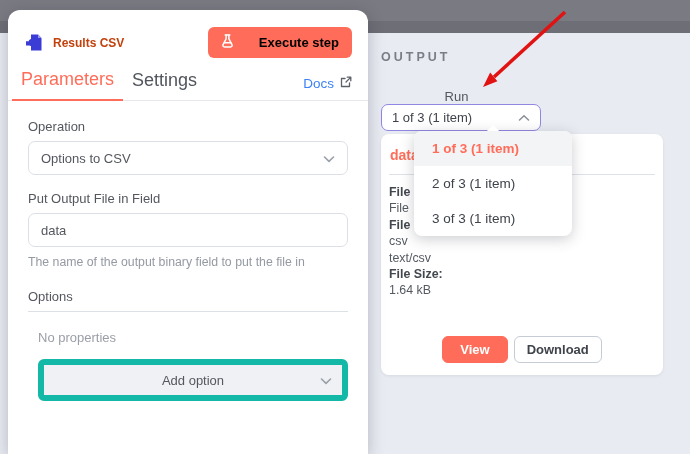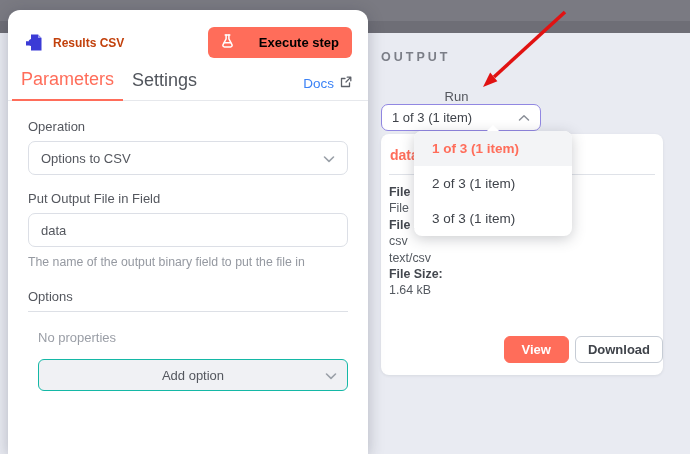--- a/index.html
+++ b/index.html
@@ -26,42 +26,42 @@
   .docs-link{margin-left:auto;display:flex;align-items:center;gap:6px;color:#3b82f6;font-size:13.5px;padding-bottom:9px;cursor:pointer;}
   .form{padding:2px 20px 0;}
   .field-label{font-size:13px;color:#54575e;margin:16px 0 7px;}
   .control{height:34px;border:1px solid #dcdfe6;border-radius:7px;background:#fff;display:flex;align-items:center;
     justify-content:space-between;padding:0 12px;font-size:13px;color:#54575e;box-sizing:border-box;cursor:pointer;}
   .text-input{width:100%;height:34px;border:1px solid #dcdfe6;border-radius:7px;padding:0 12px;font-family:inherit;
     font-size:13px;color:#54575e;box-sizing:border-box;outline:none;}
   .help{font-size:12.3px;color:#9599a1;margin-top:8px;}
   .options-divider{border:none;border-top:1px solid #dde0e6;margin:7px 0 0 0;}
   .no-props{margin:18px 0 0 10px;color:#9a9ea6;font-size:13px;}
-  .add-option{margin:14px 0 0 10px;height:30px;background:#f0f1f4;border:1px solid #14b8a6;border-radius:6px;
+  .add-option{margin:14px 0 0 10px;height:30px;background:#f0f1f4;border:6px solid #14b8a6;border-radius:6px;
     display:flex;align-items:center;justify-content:center;position:relative;font-size:13px;color:#54575e;cursor:pointer;}
   .add-option .chev{position:absolute;right:10px;top:8px;}
 
   
   .right-panel{position:absolute;left:368px;top:33px;width:322px;height:421px;background:#e9ebf2;z-index:1;}
   .output-title{position:absolute;left:13px;top:17px;font-size:12.5px;font-weight:700;letter-spacing:3px;color:#7b7e87;}
   .run-row{position:absolute;left:13px;top:56px;display:flex;align-items:center;flex-direction:column;}
   .run-label{font-size:13px;color:#54575e;margin-right:9px;}
   .run-select{width:160px;height:27px;background:#fff;border:1.5px solid #9187e2;border-radius:7px;display:flex;
     align-items:center;padding:0 10px;font-size:13px;color:#3f434a;box-sizing:border-box;cursor:pointer;}
   .run-select .chev{margin-left:auto;}
   .run-icons{display:flex;align-items:center;gap:8px;margin-left:11px;}
   .run-icons svg{display:block;cursor:pointer;}
 
   .binary-card{position:absolute;left:13px;top:101px;width:282px;height:241px;background:#fff;border-radius:8px;
     box-sizing:border-box;padding:10px 8px;box-shadow:0 1px 3px rgba(60,66,80,.10);}
   .binary-name{color:#ff6d5a;font-size:14px;font-weight:700;margin:3px 0 11px 1px;cursor:pointer;}
   .binary-divider{border:none;border-top:1px solid #dfe2e8;margin:0 0 9px 0;}
   .binary-rows{font-size:12.4px;line-height:16.4px;color:#555a61;}
   .b-label{font-weight:700;color:#43474e;}
-  .binary-actions{position:absolute;left:0;right:0;top:202px;display:flex;justify-content:flex-end;gap:6px;}
+  .binary-actions{position:absolute;left:0;right:0;top:202px;display:flex;justify-content:center;gap:6px;}
   .view-btn{background:#ff6d5a;border:1px solid #ff6d5a;color:#fff;border-radius:6px;padding:5px 17px;
     font-family:inherit;font-size:13px;font-weight:700;cursor:pointer;}
   .dl-btn{background:#fff;border:1px solid #c6ccd5;color:#3f434a;border-radius:6px;padding:5px 12px;
     font-family:inherit;font-size:13px;font-weight:600;cursor:pointer;}
 
   .run-popup{position:absolute;left:46px;top:98px;width:158px;background:#fff;border-radius:8px;
     box-shadow:0 3px 14px rgba(50,54,66,.25);z-index:6;}
   .popup-caret{position:absolute;top:-4px;left:50%;margin-left:-5px;width:10px;height:10px;background:#fff;transform:rotate(45deg);}
   .menu-item{height:35px;display:flex;align-items:center;padding:0 18px;font-size:13.5px;color:#3f434a;cursor:pointer;position:relative;}
   .menu-item.selected{background:#f3f4f6;color:#ff6d5a;font-weight:700;border-radius:8px 8px 0 0;}

